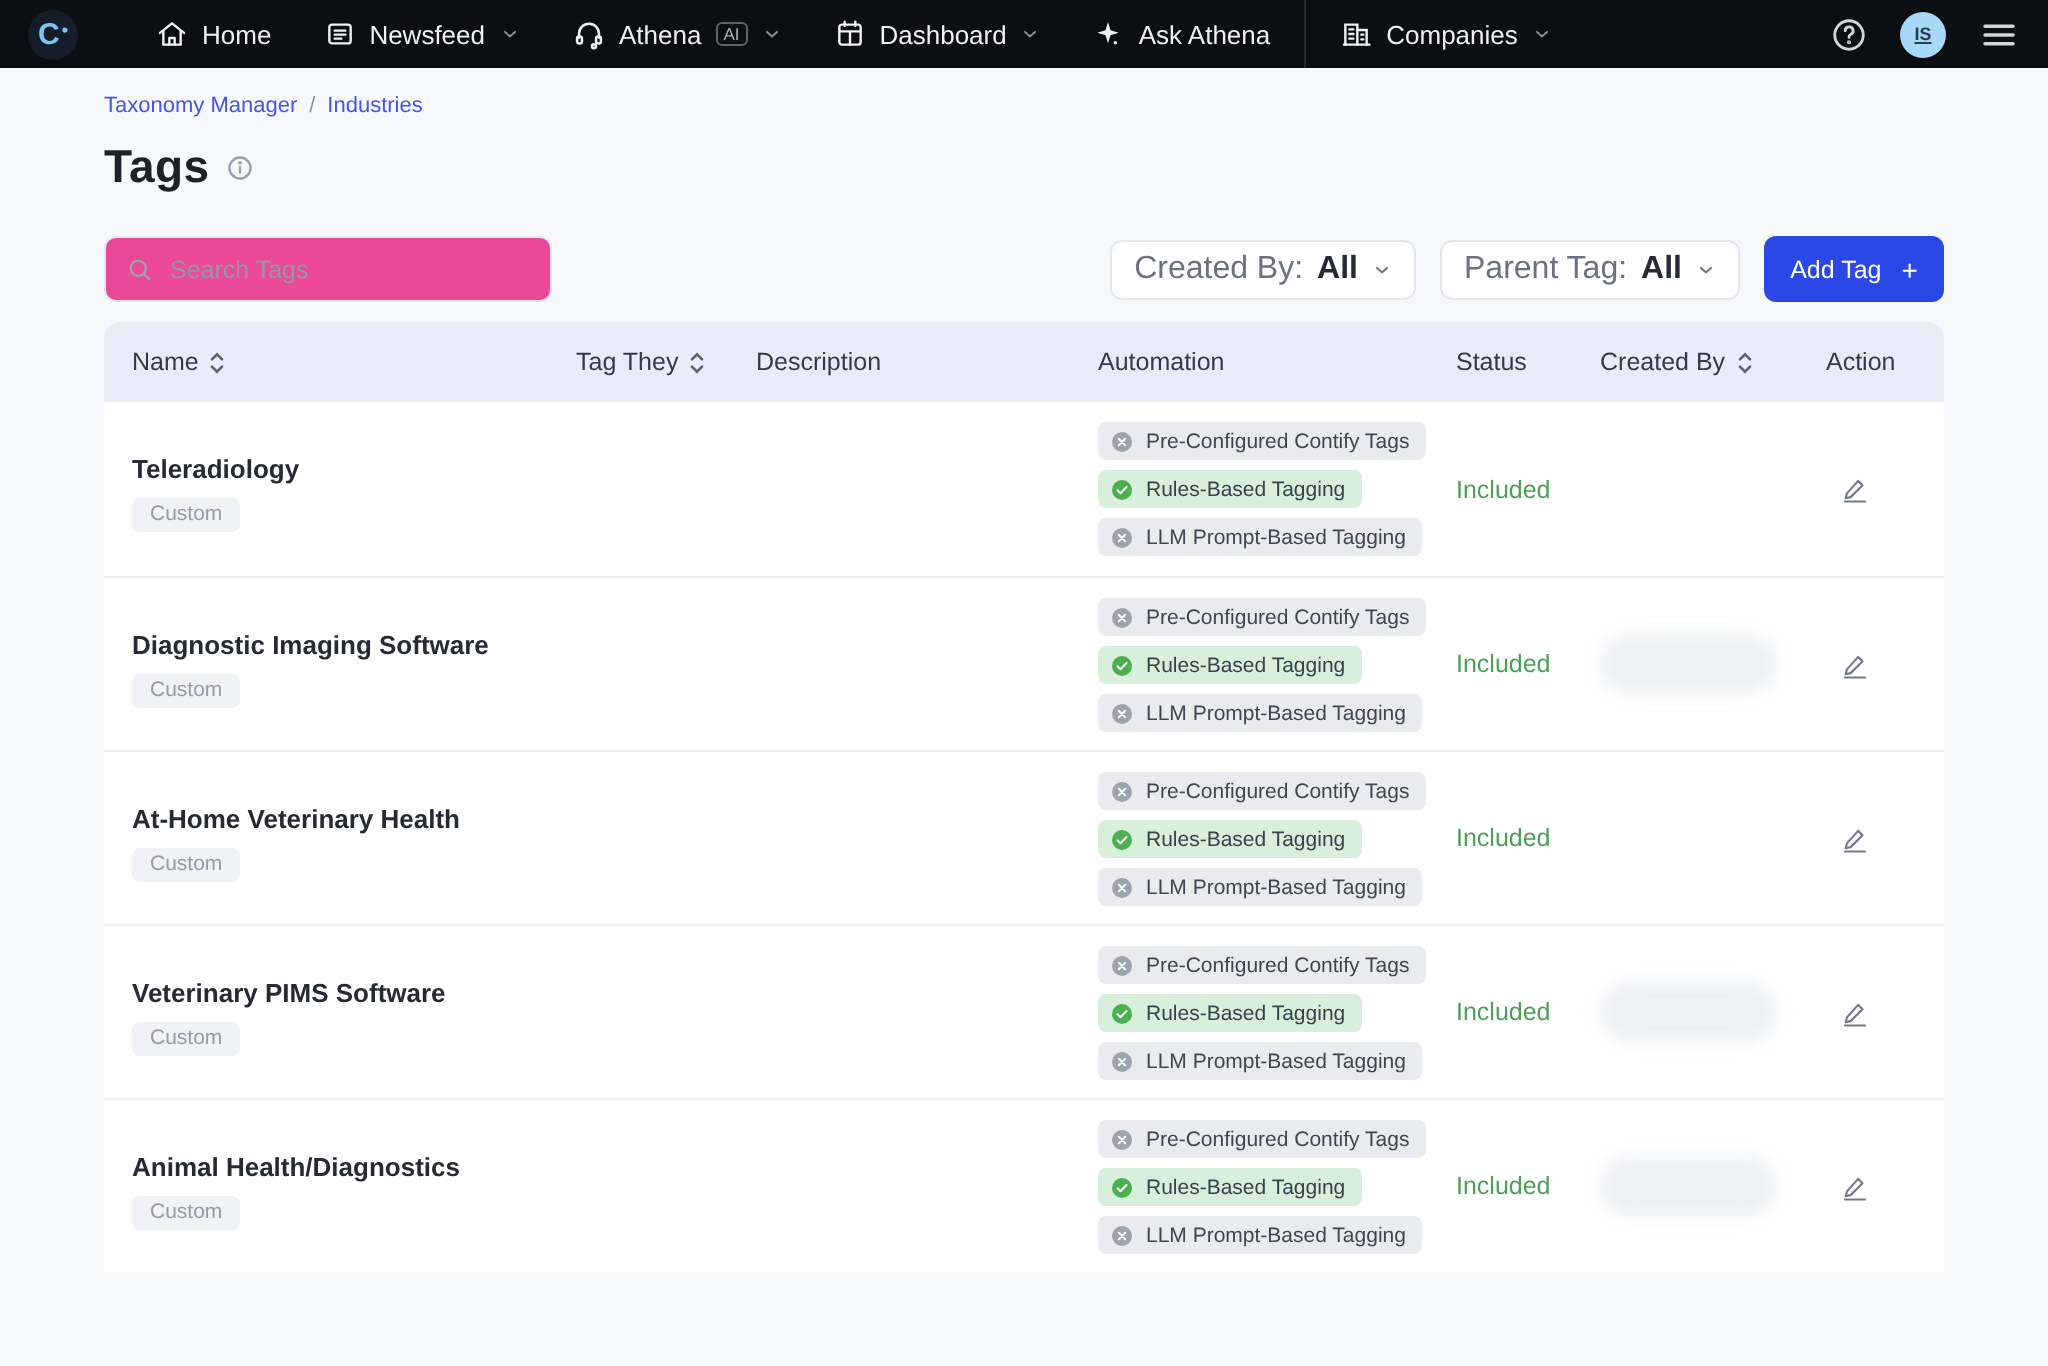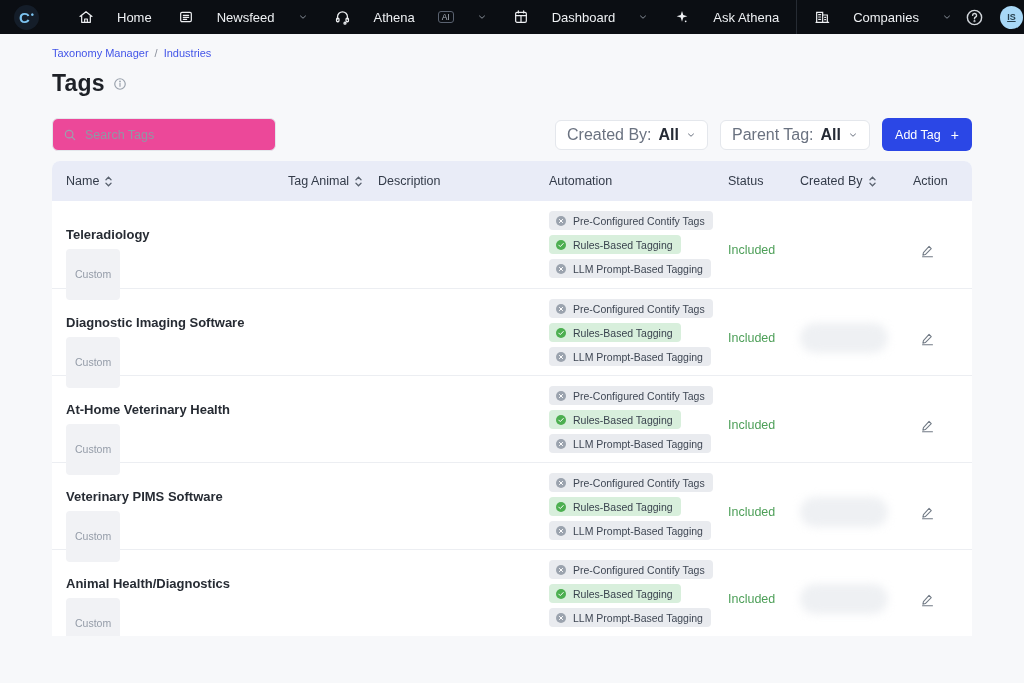--- a/index.html
+++ b/index.html
@@ -5,21 +5,21 @@
   * { margin:0; padding:0; box-sizing:border-box; }
   html,body { width:1024px; height:683px; overflow:hidden; }
   body { font-family:"Liberation Sans","DejaVu Sans",sans-serif; background:#f7f8fa; color:#252b35; }
 
   
   .nav { height:34px; background:#0b0e13; display:flex; align-items:center; padding:0 14px; }
   .nav-left { display:flex; align-items:center; gap:0; flex:1; }
   .logo { width:25px; height:25px; border-radius:50%; background:#141d29; display:flex; align-items:center; justify-content:center; margin-right:26px; cursor:pointer; }
   .logo span { color:#7cc3f0; font-weight:700; font-size:15px; line-height:1; }
   .logo b { color:#7cc3f0; font-size:9px; margin-left:1px; margin-top:-4px; }
-  .nav-item { display:flex; align-items:center; gap:23px; color:#eef0f3; font-size:13px; padding:0 13px; height:16px; cursor:pointer; white-space:nowrap; }
+  .nav-item { display:flex; align-items:center; gap:7px; color:#eef0f3; font-size:13px; padding:0 13px; height:16px; cursor:pointer; white-space:nowrap; }
   .nav-item svg { flex:0 0 auto; }
   .ai-badge { border:1px solid #5a6270; color:#aab1bb; font-size:8.5px; padding:1px 3px; border-radius:3px; line-height:1; }
   .chev { color:#868d97; display:flex; align-items:center; }
   .nav-divider { width:1px; height:34px; background:#262b33; margin:0 4px; }
   .nav-right { display:flex; align-items:center; gap:16px; }
   .icon-btn { background:none; border:none; cursor:pointer; display:flex; align-items:center; color:#d2d6db; }
   .avatar { width:23px; height:23px; border-radius:50%; background:#a8d8f7; color:#27404f; font-size:9px; font-weight:700; display:flex; align-items:center; justify-content:center; cursor:pointer;text-decoration:underline; }
 
   
   .content { padding:0 52px; }
@@ -50,21 +50,21 @@
   .thead, .trow { display:grid; grid-template-columns:236px 90px 171px 179px 72px 113px 59px; }
   .thead { height:40px; background:#e9ecf7; align-items:center; font-size:12.5px; color:#333b49; font-weight:500; }
   .th { display:flex; align-items:center; gap:5px; }
   .th:first-child { padding-left:14px; }
   .sort-icon { color:#5b6370; display:flex; }
   .trow { height:87px; border-top:1px solid #eceef2; background:#fff; }
   .trow:first-of-type { border-top:none; }
   .cell { min-width:0; }
   .c-name { padding:26px 10px 0 14px; }
   .tag-name { font-size:13px; font-weight:700; color:#262b33; }
-  .custom-badge { display:inline-block; margin-top:7px; font-size:10.5px; color:#949ca8; background:#f1f2f5; border-radius:4px; padding:20px 9px; line-height:1; }
+  .custom-badge { display:inline-block; margin-top:7px; font-size:10.5px; color:#949ca8; background:#f1f2f5; border-radius:4px; padding:3px 9px; line-height:1; }
   .c-auto { padding-top:10px; display:flex; flex-direction:column; align-items:flex-start; gap:5px; }
   .pill { display:inline-flex; align-items:center; gap:6px; height:19px; padding:0 8px 0 6px; border-radius:4px; font-size:10.5px; white-space:nowrap; }
   .pill.excluded { background:#e9ebef; color:#3f4754; }
   .pill.included { background:#d8efdc; color:#39424e; }
   .c-status { display:flex; align-items:center; }
   .status-text { font-size:12.5px; color:#4d9f58; }
   .c-created { display:flex; align-items:center; }
   .redacted { width:88px; height:30px; border-radius:15px; background:#eef0f3; filter:blur(4px); }
   .c-action { display:flex; align-items:center; padding-left:5px; }
   .edit-btn { background:none; border:none; cursor:pointer; color:#717a85; display:flex; padding:2px; }
@@ -235,21 +235,21 @@
     <div class="thead">
       <div class="th">
         <span>Name</span>
         <span class="sort-icon">
             <svg width="9" height="13" viewBox="0 0 12 18" fill="none" stroke="currentColor" stroke-width="1.8" stroke-linecap="round">
               <path d="M2.5 6.5 6 3l3.5 3.5M2.5 11.5 6 15l3.5-3.5"></path>
             </svg>
           </span>
       </div>
       <div class="th">
-        <span>Tag Animal</span>
+        <span>Tag They</span>
         <span class="sort-icon">
             <svg width="9" height="13" viewBox="0 0 12 18" fill="none" stroke="currentColor" stroke-width="1.8" stroke-linecap="round">
               <path d="M2.5 6.5 6 3l3.5 3.5M2.5 11.5 6 15l3.5-3.5"></path>
             </svg>
           </span>
       </div>
       <div class="th">
         <span>Description</span>
       </div>
       <div class="th">

